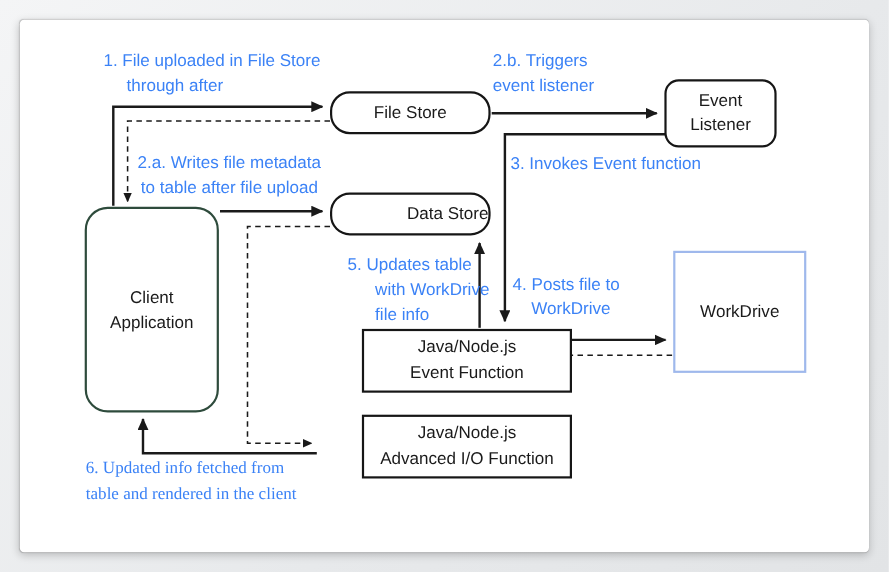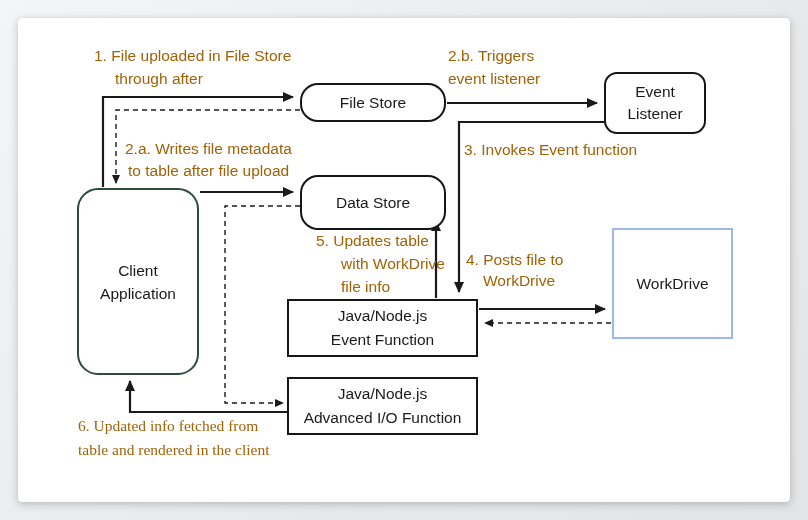--- a/index.html
+++ b/index.html
@@ -15,25 +15,25 @@
     background:#ffffff;border-radius:4px;
     box-shadow:0 2px 8px rgba(0,0,0,.22), 0 0 1px rgba(0,0,0,.18);
   }
   svg.wires{position:absolute;left:0;top:0;width:808px;height:520px;pointer-events:none;}
   .node{
     position:absolute;display:flex;flex-direction:column;justify-content:center;align-items:center;
     background:#ffffff;box-sizing:border-box;text-align:center;
     font-size:15.5px;line-height:23px;color:#1a1a1a;
   }
   .rounded{border:2.5px solid #161616;border-radius:18px;}
-  .rect{border:2.5px solid #161616;}
+  .rect{border:2.5px solid #161616;margin-left:42px;}
   .node.client{border:2.5px solid #2e4b3c;}
   .node.workdrive{border:2px solid #9fb8ec;}
   .steplabel{
-    position:absolute;font-size:15.5px;line-height:23px;white-space:nowrap;color:#a16207;
+    position:absolute;font-size:15.5px;line-height:23px;white-space:nowrap;color:#3b82f6;
   }
   .steplabel .ln{display:block;}
   
   .lbl-step1 .ln:nth-child(2){padding-left:21px;}
   .lbl-step2a .ln:nth-child(2){padding-left:3px;}
   .lbl-step4 .ln:nth-child(2){padding-left:17px;}
   .lbl-step5 .ln:nth-child(2),.lbl-step5 .ln:nth-child(3){padding-left:5px;margin-left:20px;}
 </style>
 </head>
 <body>
@@ -66,21 +66,21 @@
 
   <div class="node client" style="left:77px;top:188px;width:122px;height:187px;border-radius:21px;">
     <span class="ln">Client</span>
     <span class="ln">Application</span>
   </div>
 
   <div class="node rounded" style="left:300px;top:83px;width:146px;height:39px;">
     <span>File Store</span>
   </div>
 
-  <div class="node rounded" style="left:300px;top:175px;width:146px;height:55px;">
+  <div class="node rounded" style="left:300px;top:175px;width:146px;height:39px;align-items:flex-end;">
     <span>Data Store</span>
   </div>
 
   <div class="node rounded" style="left:604px;top:72px;width:102px;height:62px;border-radius:13px;line-height:22px;">
     <span>Event</span>
     <span>Listener</span>
   </div>
 
   <div class="node workdrive" style="left:612px;top:228px;width:121px;height:111px;">
     <span>WorkDrive</span>

